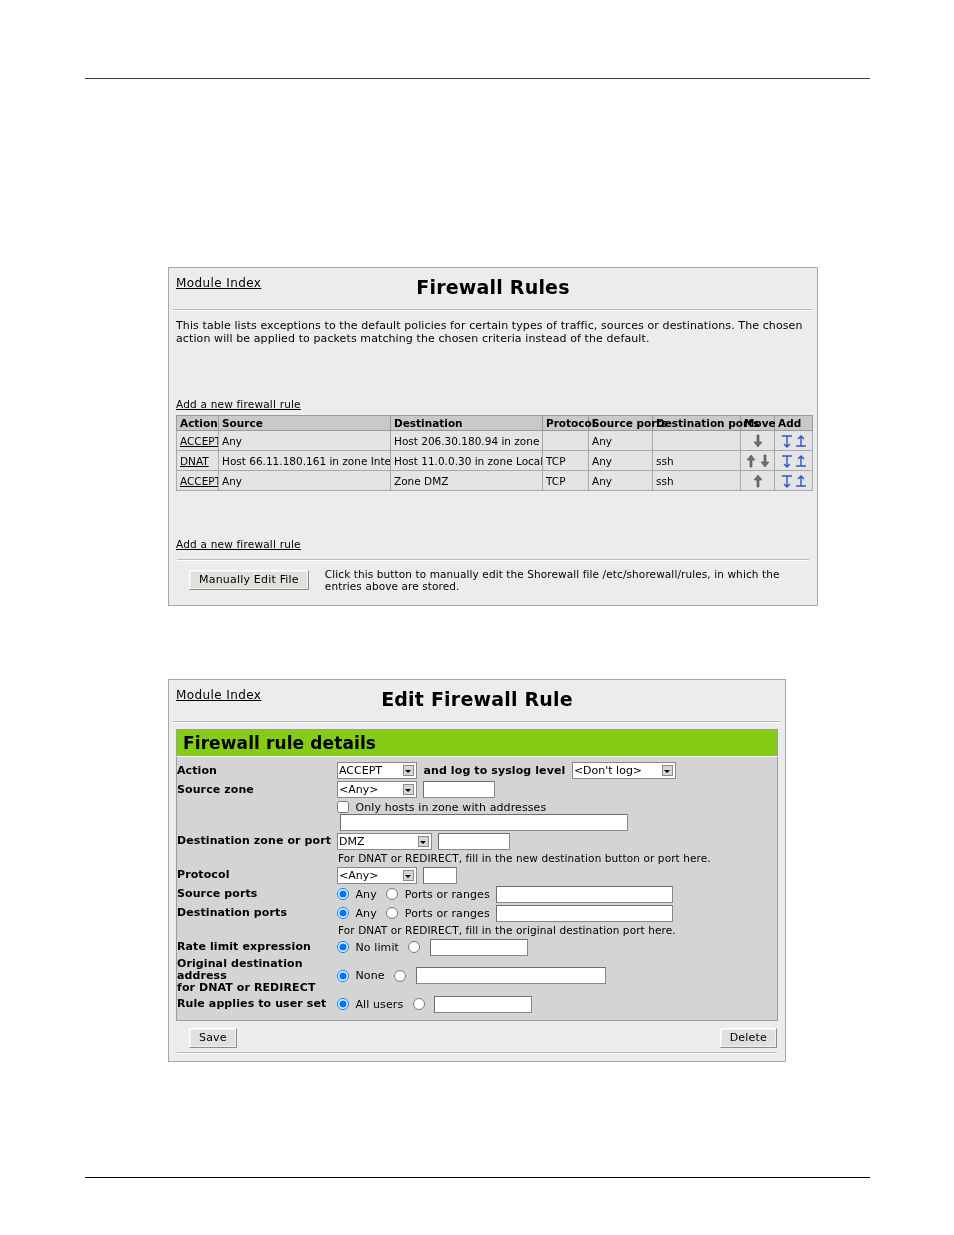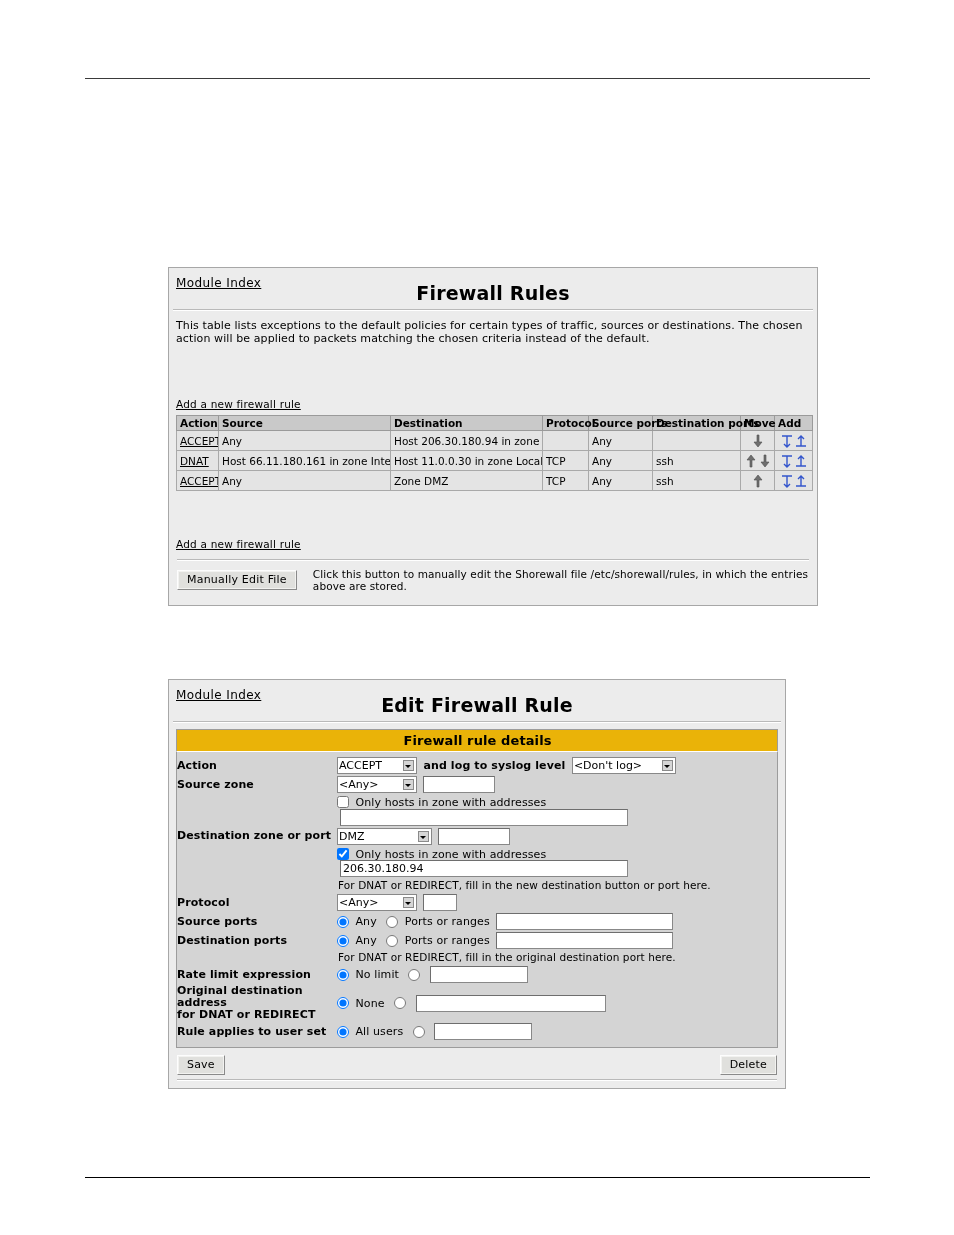--- a/index.html
+++ b/index.html
@@ -48,21 +48,21 @@
     color: #000;
     text-decoration: underline;
     letter-spacing: .4px;
     font-family: "DejaVu Sans", "Liberation Sans", sans-serif;
   }
   .panel-title {
     text-align: center;
     font-size: 19px;
     font-weight: bold;
     letter-spacing: .2px;
-    padding-top: 14px;
+    padding-top: 8px;
   }
   .head-sep {
     height: 1px;
     background: #b9b9b9;
     margin: 5px 4px 0 4px;
     border-bottom: 1px solid #ffffff;
   }
   .panel-body {
     padding: 6px 7px 7px 7px;
   }
@@ -142,37 +142,37 @@
     background: #e0e0dd;
     border: 1px solid #8a8a8a;
     border-top-color: #fdfdfd;
     border-left-color: #fdfdfd;
     padding: 2px 9px 3px 9px;
     color: #000;
     letter-spacing: .2px;
     box-shadow: 0 0 0 1px #f2f2f0 inset;
     cursor: default;
     white-space: nowrap;
+    margin-left: 12px;
   }
   .manual-note {
     margin-left: 16px;
     font-size: 10.5px;
     letter-spacing: .1px;
   }
 
   
   .section-bar {
-    background: #eab308;
+    background: #84cc16;
     border: 1px solid #9c9c9c;
     border-bottom: none;
     font-weight: bold;
-    font-size: 13px;
+    font-size: 17px;
     padding: 3px 5px 3px 6px;
     letter-spacing: .1px;
-    text-align: center;
   }
   .form-box {
     border: 1px solid #9c9c9c;
     border-top: 1px solid #ffffff;
     background: #d4d4d4;
     padding: 4px 0 6px 0;
   }
   table.form {
     border-collapse: collapse;
     width: 100%;
@@ -491,28 +491,20 @@
               <select class="sel" style="width:95px">
                 <option>DMZ</option>
               </select>
             </span>
             <input class="txt" style="width: 72px; margin-left: 2px;" type="text" value="">
           </td>
         </tr>
         <tr>
           <td class="lbl"></td>
           <td class="fld">
-            <input class="cb" type="checkbox" checked="" style="">
-            <span class="inline-lbl">Only hosts in zone with addresses</span>
-            <input class="txt" style="width: 288px; margin-left: 3px;" type="text" value="206.30.180.94">
-          </td>
-        </tr>
-        <tr>
-          <td class="lbl"></td>
-          <td class="fld">
             <span class="hint">For DNAT or REDIRECT, fill in the new destination button or port here.</span>
           </td>
         </tr>
 
         <tr>
           <td class="lbl">Protocol</td>
           <td class="fld">
             <span class="selwrap">
               <select class="sel" style="width:80px">
                 <option>&lt;Any&gt;</option>

